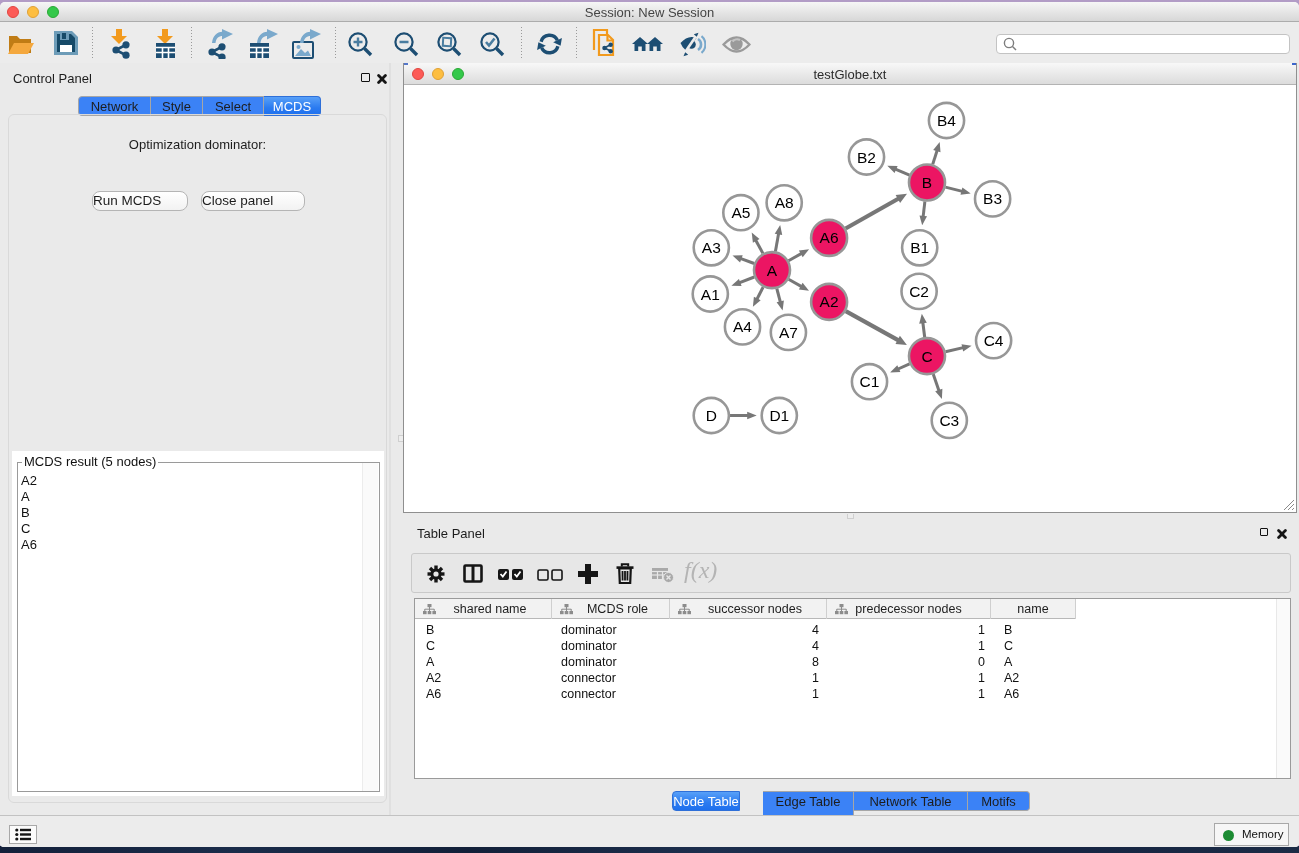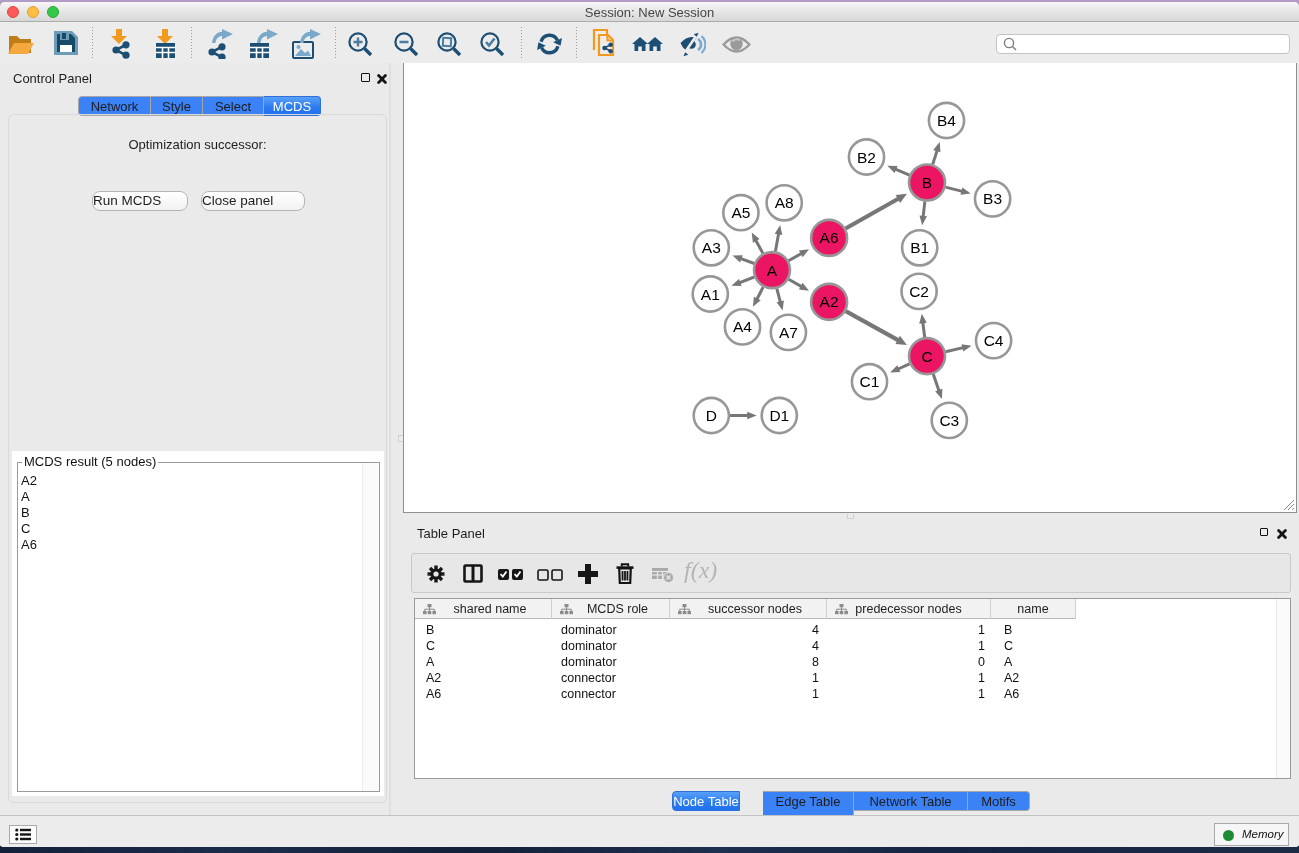--- a/index.html
+++ b/index.html
@@ -63,21 +63,21 @@
 #tp-title { left:417px; top:463px; font-size:13px; color:#1d1d1d; }
 #tp-toolbar { left:411px; top:490px; width:880px; height:40px; background:#e7e7e7;
   border:1px solid #c9c9c9; border-radius:3px; }
 #tp-table { left:414px; top:535px; width:877px; height:181px; background:#fff; border:1px solid #9a9a9a; }
 #tp-thead { position:absolute; left:0; top:0; width:661px; height:20px; background:#f2f2f2; border-bottom:1px solid #b8b8b8; }
 .th { position:absolute; top:0; height:20px; border-right:1px solid #cfcfcf; font-size:12.5px; color:#1d1d1d; text-align:center; line-height:20px; }
 .td { position:absolute; font-size:12.5px; color:#111; }
 
 #tp-tabs { left:672px; top:728px; height:20px; }
 
-#statusbar { left:0; top:813px; width:1299px; height:34px; background:#ececec; border-top:1px solid #c2c2c2;font-style:italic; }
+#statusbar { left:0; top:813px; width:1299px; height:34px; background:#ececec; border-top:1px solid #c2c2c2; }
 #listbtn { left:9px; top:9px; width:28px; height:19px; background:#fbfbfb; border:1px solid #a8a8a8; }
 #membtn { left:1214px; top:7px; width:75px; height:23px; background:#f6f6f6; border:1px solid #a8a8a8; font-size:11.5px; color:#111; }
 #membtn .dot { position:absolute; left:8px; top:6px; width:11px; height:11px; border-radius:50%; background:#1d8c34; }
 #membtn .mt { position:absolute; left:27px; top:4px; }
 svg text { font-family:"Liberation Sans", sans-serif; }
 </style></head>
 <body>
 <div class="abs" id="wallpaper-bottom"></div>
 <div class="abs" id="appwin">
   <div class="abs" id="titlebar">
@@ -269,32 +269,40 @@
           <line x1="8.4" y1="1.6" x2="1.6" y2="8.4"></line>
         </g>
       </svg>
     <div class="abs" id="cp-tabs">
       <div class="seg" style="left:0; width:73px; border-radius:4px 0 0 4px;">Network</div>
       <div class="seg" style="left:73px; width:52px; border-left:none;">Style</div>
       <div class="seg" style="left:125px; width:61px; border-left:none;">Select</div>
       <div class="seg sel" style="left:186px; width:57px; border-left:none; border-radius:0 4px 4px 0;">MCDS</div>
     </div>
     <div class="abs" id="cp-border"></div>
-    <div class="abs" id="opt-label">Optimization successor:</div>
+    <div class="abs" id="opt-label">Optimization dominator:</div>
     <div class="btn" style="left:92px; top:128px; width:96px;">Run MCDS</div>
     <div class="btn" style="left:201px; top:128px; width:104px;">Close panel</div>
     <div class="abs" id="mcds-white"></div>
     <div class="abs" id="mcds-field"></div>
     <div class="abs" id="mcds-scroll"></div>
     <div class="abs" id="mcds-legend">MCDS result (5 nodes)</div>
     <div class="abs" id="mcds-list">A2<br>A<br>B<br>C<br>A6</div>
     <div class="abs" id="divider"></div>
       <div class="abs" style="left:398px;top:372px;width:5px;height:7px;background:#ededed;border:1px solid #cfcfcf;border-right:none"></div>
       <div class="abs" style="left:847px;top:451px;width:7px;height:5px;background:#ededed;border:1px solid #cfcfcf;border-top:none"></div>
     <div class="abs" id="netwin">
+      <div class="abs" id="netwin-title">
+          <div style="position:absolute;left:0;top:0;width:4px;height:2px;background:#5577c9"></div>
+          <div style="position:absolute;right:0;top:0;width:4px;height:2px;background:#3c66cc"></div>
+        <div class="tl t1"></div>
+          <div class="tl t2"></div>
+          <div class="tl t3"></div>
+        <div class="wt">testGlobe.txt</div>
+      </div>
       <svg class="abs" id="graph" width="892" height="426" viewBox="0 0 892 426">
 <g stroke="#777777" fill="#777777">
 <line x1="358.9" y1="167.4" x2="351.2" y2="153.2" stroke-width="3"></line>
 <polygon points="347.7,146.6 355.5,153.1 348.9,156.7" stroke="none"></polygon>
 <line x1="371.4" y1="165.4" x2="374.8" y2="146.4" stroke-width="3"></line>
 <polygon points="376.2,139.0 378.2,149.1 370.7,147.7" stroke="none"></polygon>
 <line x1="350.2" y1="177.5" x2="335.6" y2="172.2" stroke-width="3"></line>
 <polygon points="328.5,169.6 338.7,169.3 336.1,176.4" stroke="none"></polygon>
 <line x1="350.3" y1="191.0" x2="334.4" y2="197.1" stroke-width="3"></line>
 <polygon points="327.4,199.8 334.9,192.9 337.6,199.9" stroke="none"></polygon>

